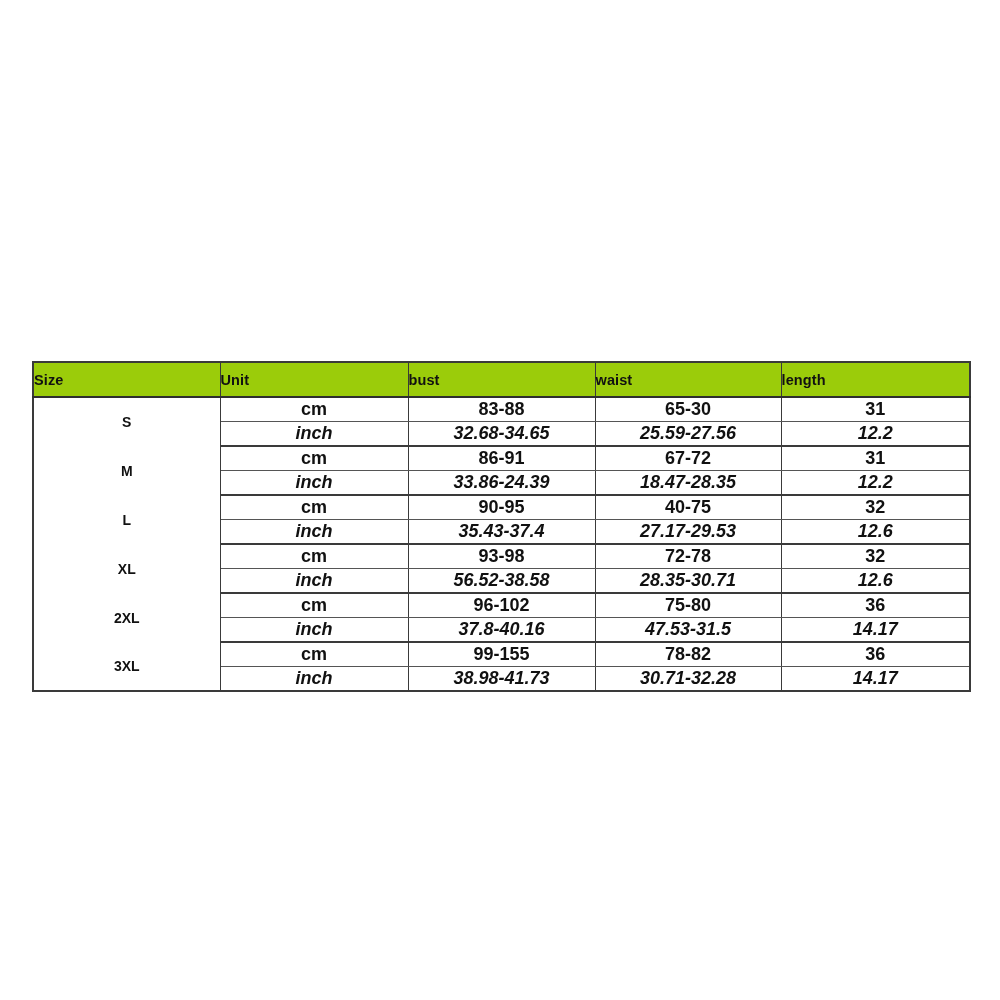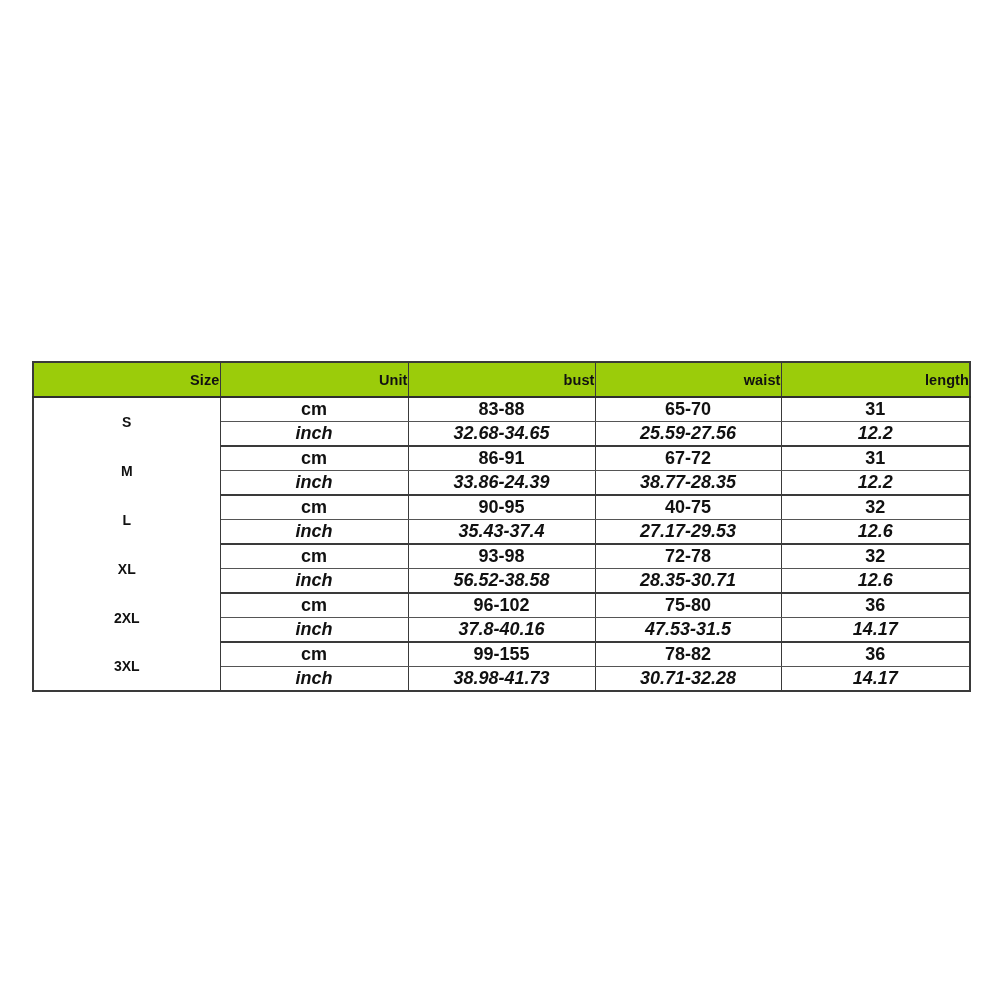--- a/index.html
+++ b/index.html
@@ -41,21 +41,21 @@
   #size-chart col.c-waist  { width: 186px; }
   #size-chart col.c-length { width: 189px; }
 
   
   #size-chart thead th {
     background: #9BCC0A;
     color: #111111;
     font-size: 14.5px;
     font-weight: bold;
     height: 33px;
-    text-align: right;
+    text-align: left;
     vertical-align: middle;
     border-right: 1.5px solid #3a3a3a;
     border-bottom: 2px solid #2e2e2e;
     padding: 0;
     letter-spacing: 0.1px;
   }
   #size-chart thead th:last-child { border-right: none; }
 
   
   #size-chart tbody td {
@@ -114,41 +114,41 @@
         <th>length</th>
       </tr>
     </thead>
 
     <tbody>
 
       <tr class="row-cm">
         <td class="size-cell" rowspan="2">S</td>
         <td class="data-cell">cm</td>
         <td class="data-cell">83-88</td>
-        <td class="data-cell">65-70</td>
+        <td class="data-cell">65-30</td>
         <td class="data-cell">31</td>
       </tr>
       <tr class="row-inch group-end">
         <td class="data-cell">inch</td>
         <td class="data-cell">32.68-34.65</td>
         <td class="data-cell">25.59-27.56</td>
         <td class="data-cell">12.2</td>
       </tr>
 
       <tr class="row-cm">
         <td class="size-cell" rowspan="2">M</td>
         <td class="data-cell">cm</td>
         <td class="data-cell">86-91</td>
         <td class="data-cell">67-72</td>
         <td class="data-cell">31</td>
       </tr>
       <tr class="row-inch group-end">
         <td class="data-cell">inch</td>
         <td class="data-cell">33.86-24.39</td>
-        <td class="data-cell">38.77-28.35</td>
+        <td class="data-cell">18.47-28.35</td>
         <td class="data-cell">12.2</td>
       </tr>
 
       <tr class="row-cm">
         <td class="size-cell" rowspan="2">L</td>
         <td class="data-cell">cm</td>
         <td class="data-cell">90-95</td>
         <td class="data-cell">40-75</td>
         <td class="data-cell">32</td>
       </tr>

